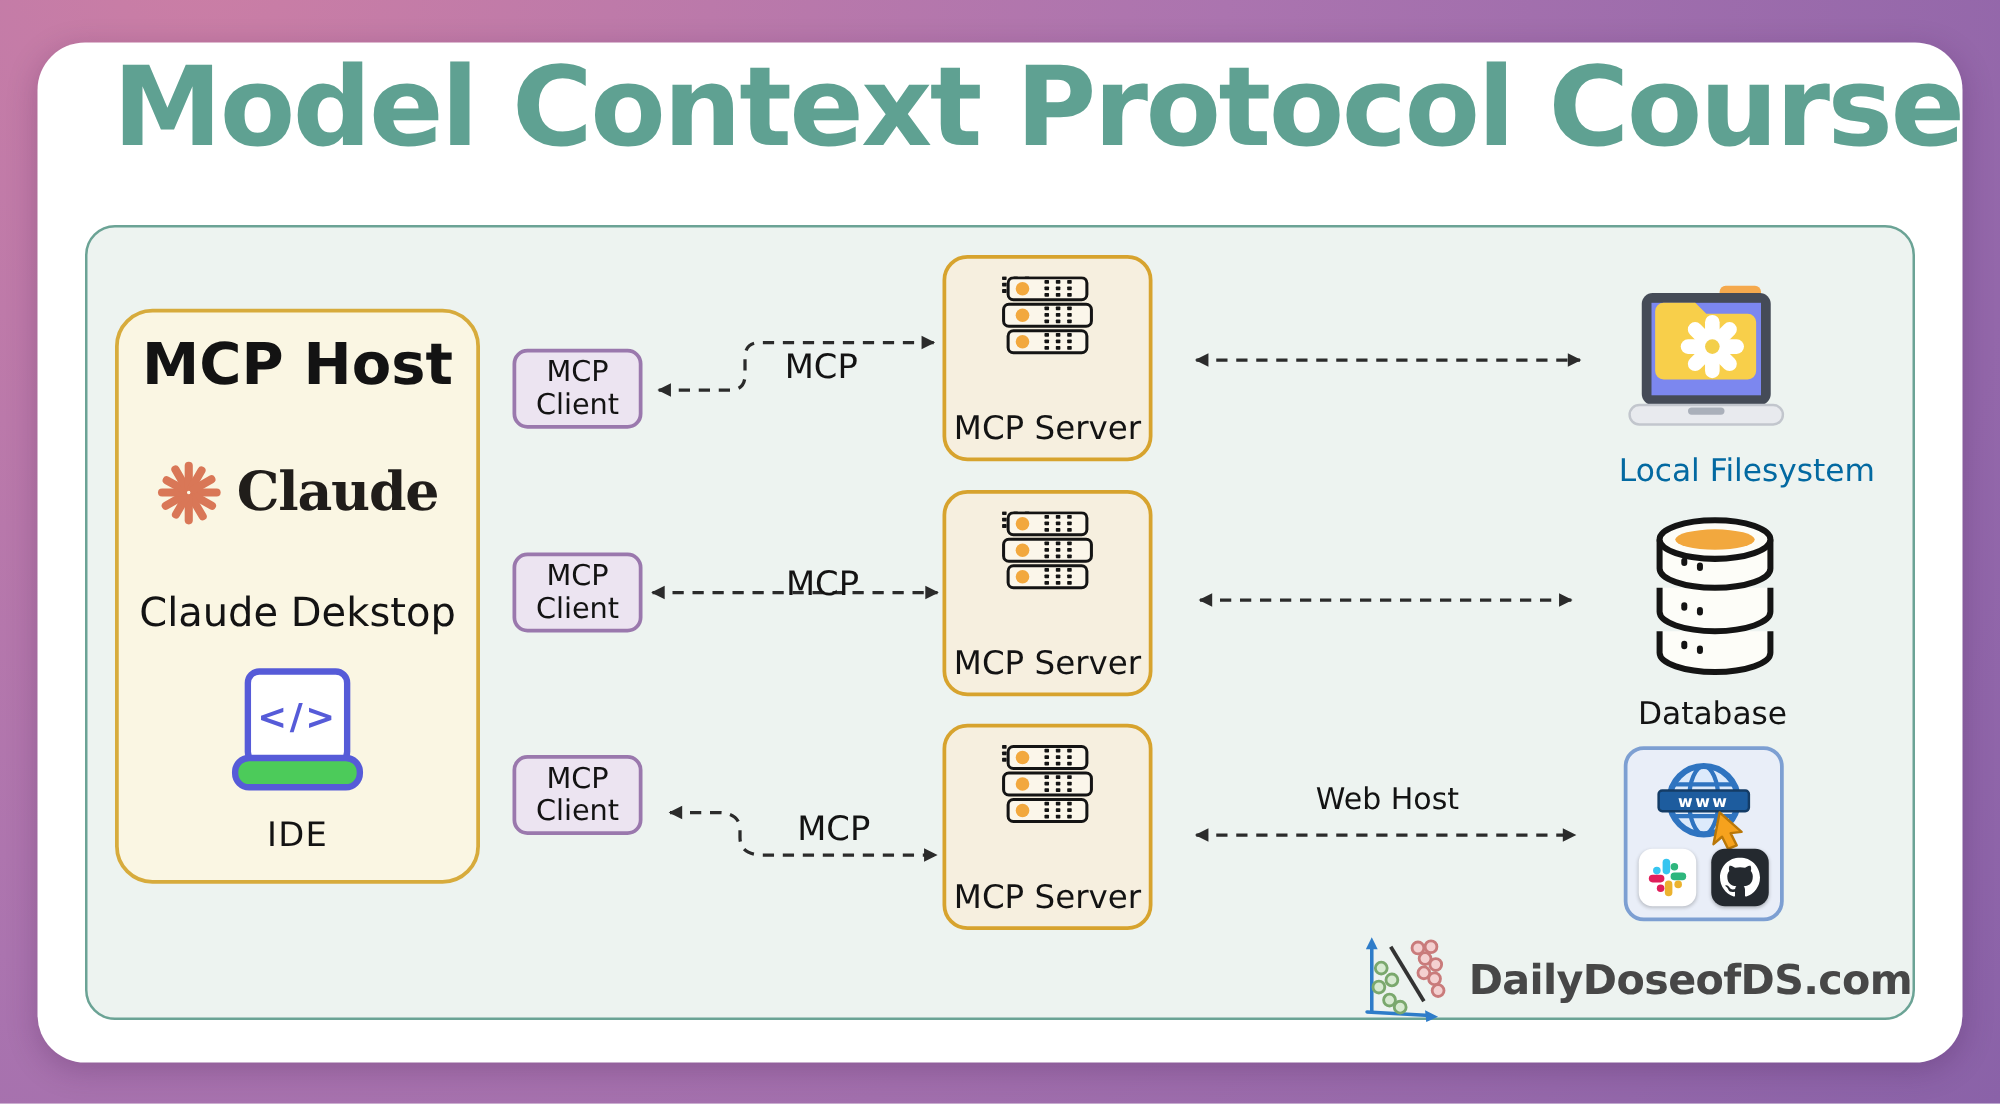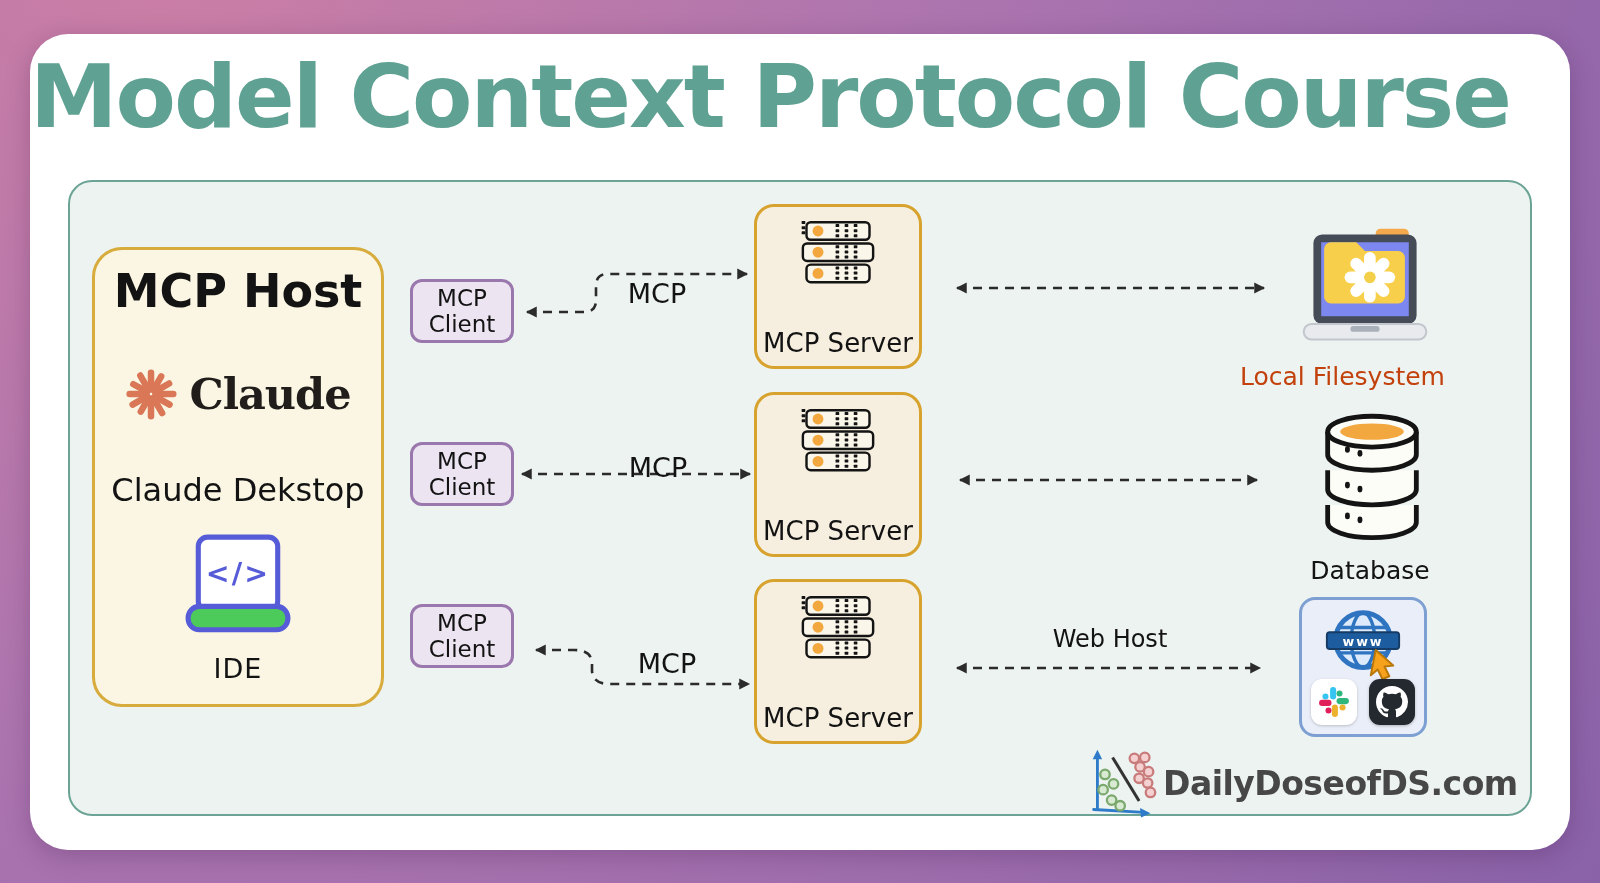--- a/index.html
+++ b/index.html
@@ -1,19 +1,19 @@
 <!DOCTYPE html>
 <html><head>
 <meta charset="utf-8">
 <style>
   html,body{margin:0;padding:0;}
   body{width:1600px;height:883px;position:relative;font-family:"DejaVu Sans",sans-serif;overflow:hidden;}
   .stage{position:absolute;inset:0;background:radial-gradient(circle at 10% -5%, #cb7ea5 0%, #ab74af 48%, #8a62a8 100%);}
   .card{position:absolute;left:30px;top:34px;width:1540px;height:816px;background:#ffffff;border-radius:38px;box-shadow:0 6px 24px rgba(60,20,70,.25);}
-  .title{position:absolute;left:0;right:0;top:11px;text-align:left;font-size:88px;font-weight:600;color:#5fa192;letter-spacing:-2px;white-space:nowrap;}
+  .title{position:absolute;left:0;right:0;top:0;text-align:right;font-size:88px;font-weight:600;color:#5fa192;letter-spacing:-2px;white-space:nowrap;}
   .panel{position:absolute;left:38px;top:146px;width:1460px;height:632px;background:#edf3f0;border:2px solid #6ba395;border-radius:24px;}
   .panel *{box-sizing:border-box;}
   .abs{position:absolute;}
   .wires{position:absolute;left:0;top:0;width:1460px;height:632px;pointer-events:none;}
 
   .host{left:22px;top:65px;width:292px;height:460px;background:#faf6e3;border:3px solid #d7ab3c;border-radius:30px;}
   .host-heading{left:0;right:0;top:14px;text-align:center;font-size:46px;font-weight:700;color:#131313;}
   .claude-row{left:0;right:0;top:118px;display:flex;align-items:center;justify-content:center;gap:12px;}
   .claude-word{font-family:"DejaVu Serif",serif;font-weight:700;font-size:43px;color:#201d1a;letter-spacing:-1px;}
   .host-app{left:0;right:0;top:221px;text-align:center;font-size:32px;color:#131313;}
@@ -27,30 +27,30 @@
   .server.r1{top:22px}.server.r2{top:210px}.server.r3{top:397px}
   .server-label{font-size:26px;color:#131313;}
 
   .link-label{font-size:27px;color:#131313;text-align:center;}
   .mcp1{left:542px;top:96px;width:90px;}
   .mcp2{left:548px;top:270px;width:80px;}
   .mcp3{left:552px;top:466px;width:90px;}
   .webapis{left:960px;top:443px;width:160px;font-size:24px;}
 
   .fs-icon{left:1222px;top:46px;}
-  .fs-label{left:1170px;top:180px;width:260px;text-align:left;font-size:25px;color:#c2410c;}
+  .fs-label{left:1170px;top:180px;width:260px;text-align:right;font-size:25px;color:#0369a1;}
   .db-icon{left:1249px;top:223px;}
   .db-label{left:1235px;top:374px;width:130px;text-align:center;font-size:25px;color:#131313;}
   .api-box{left:1229px;top:415px;width:128px;height:140px;background:#e9eef8;border:3px solid #7d9fd2;border-radius:16px;}
   .globe{position:absolute;left:50%;top:5px;transform:translateX(-50%);}
   .tile{position:absolute;width:46px;height:46px;border-radius:11px;bottom:9px;display:flex;align-items:center;justify-content:center;}
   .tile.slack{left:9px;background:#ffffff;box-shadow:0 1px 3px rgba(0,0,0,.2);}
   .tile.github{right:9px;background:#24292f;box-shadow:0 1px 3px rgba(0,0,0,.25);}
 
-  .footer{left:1015px;top:565px;display:flex;align-items:center;gap:2px;}
+  .footer{left:1015px;top:565px;display:flex;align-items:center;gap:14px;}
   .brand{font-size:33px;font-weight:700;color:#474747;letter-spacing:-0.5px;}
 </style>
 </head>
 <body>
 
 <svg width="0" height="0" style="position:absolute">
   <defs>
     <symbol id="rack" viewBox="0 0 120 104">
       <g id="dg">
         <rect x="0" y="0" width="6" height="5" rx="1" fill="#141414"></rect>

